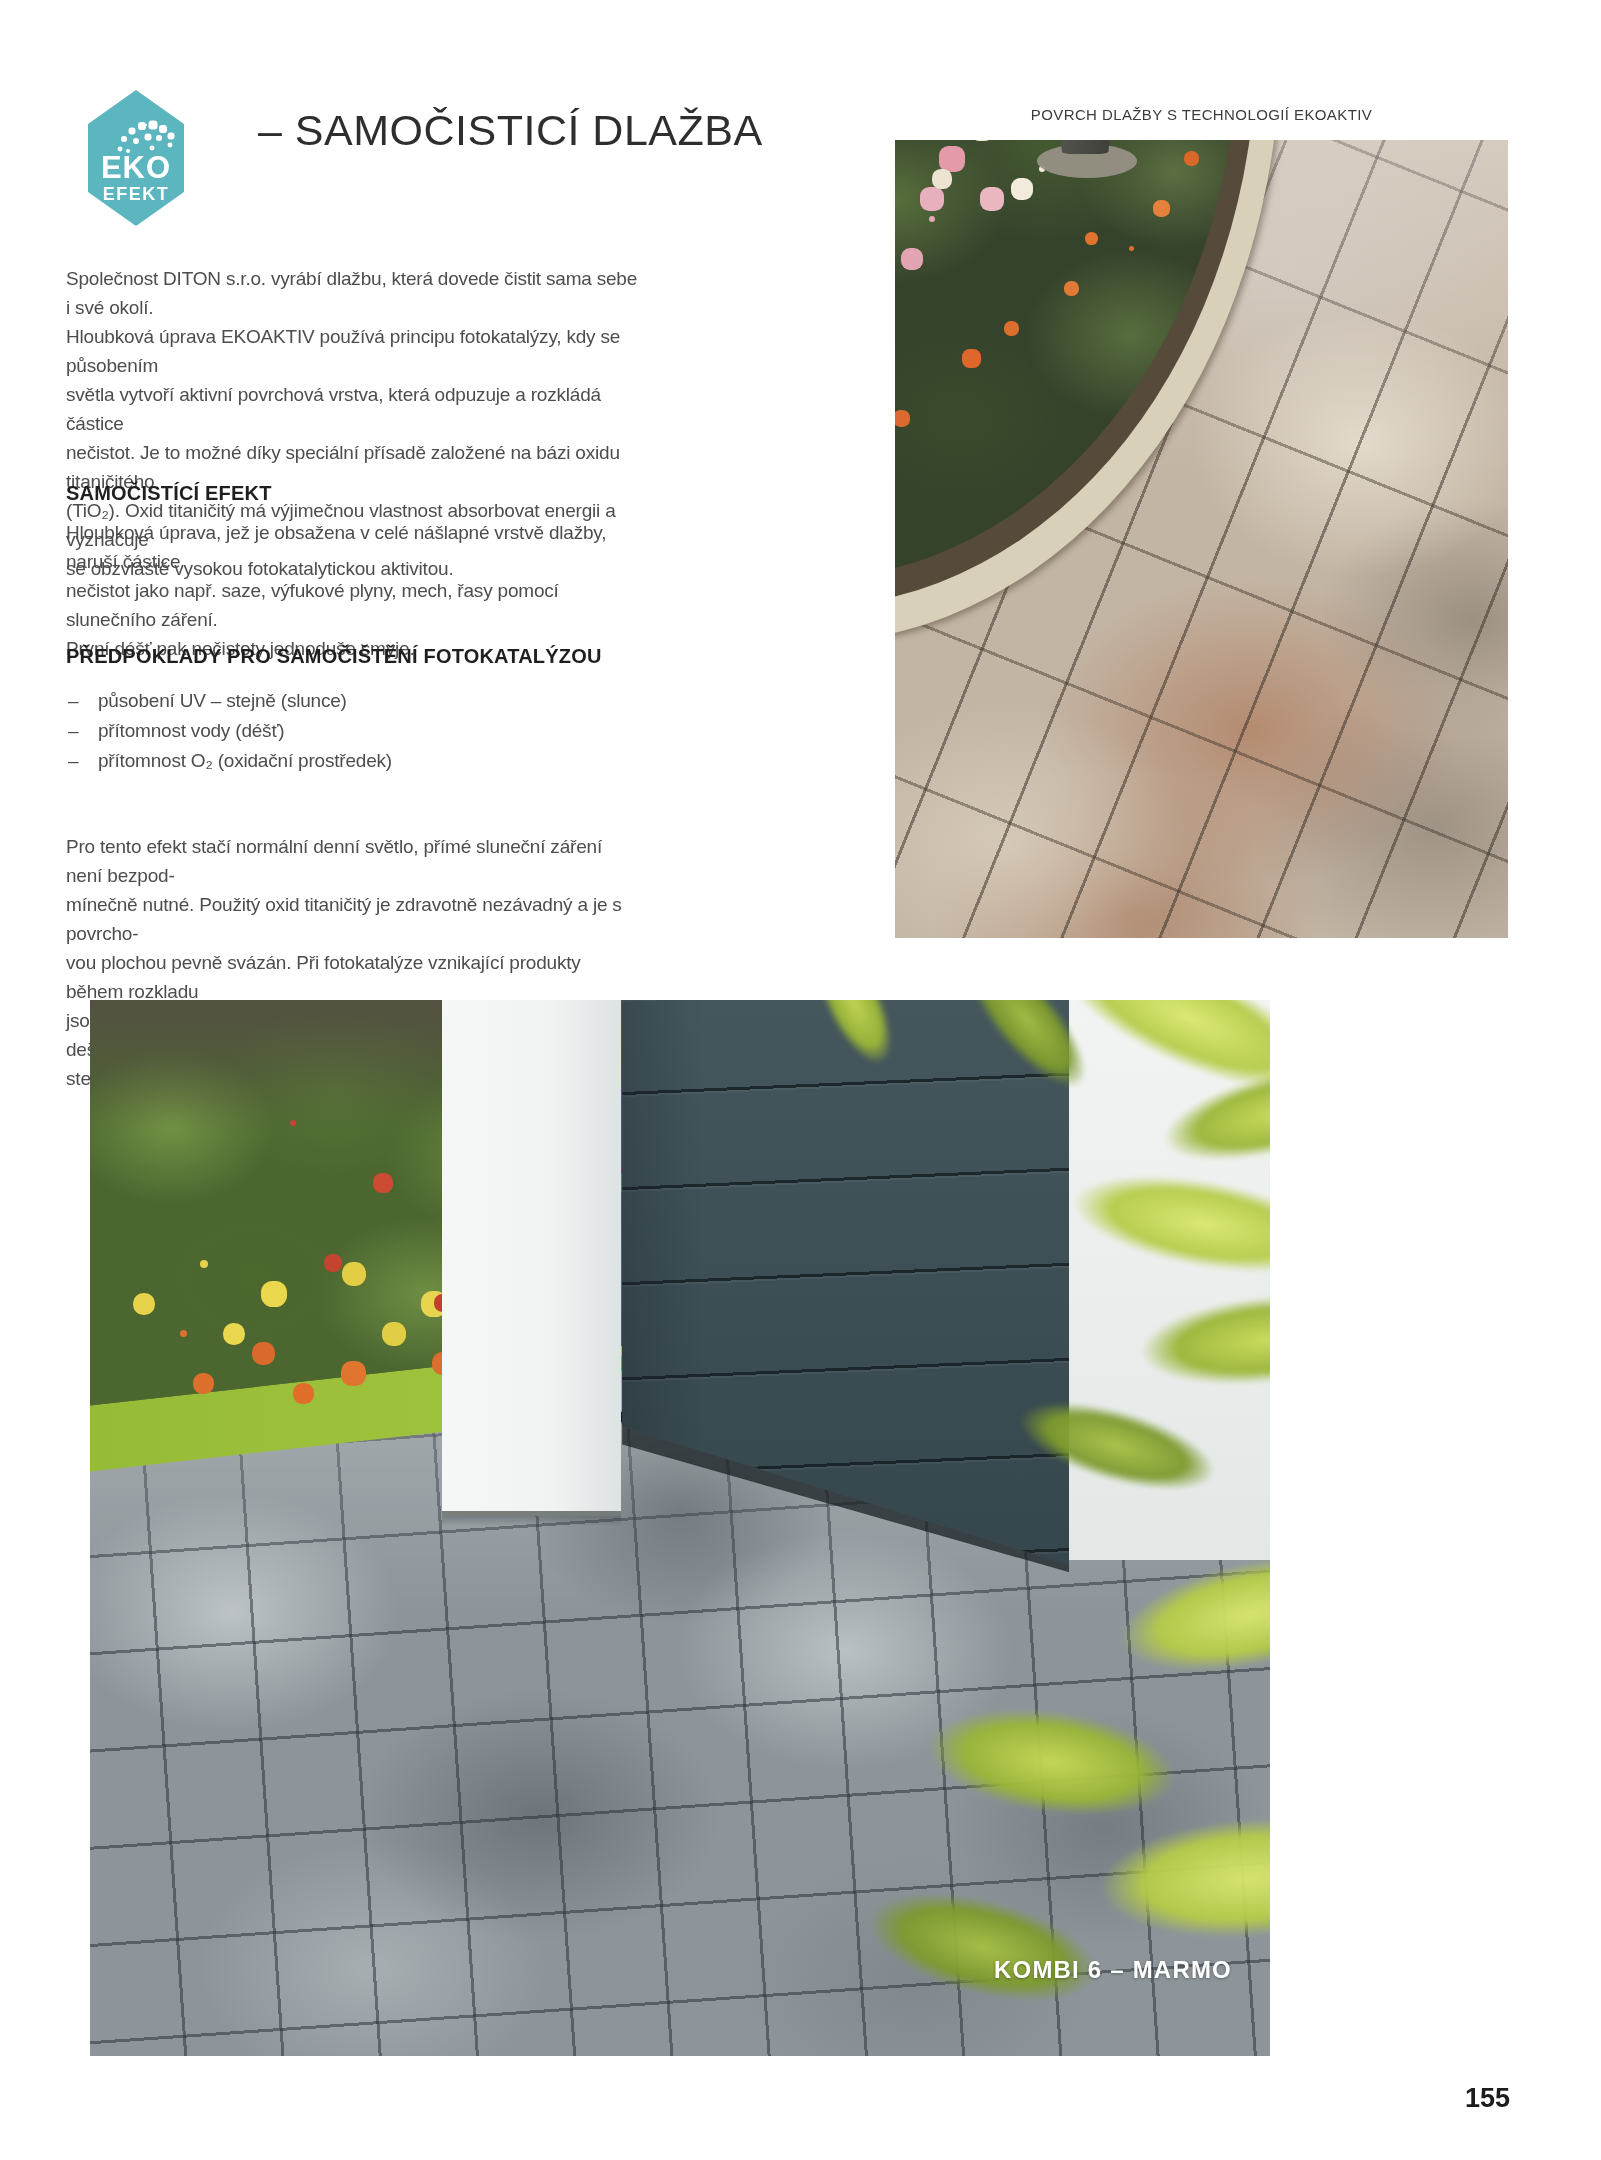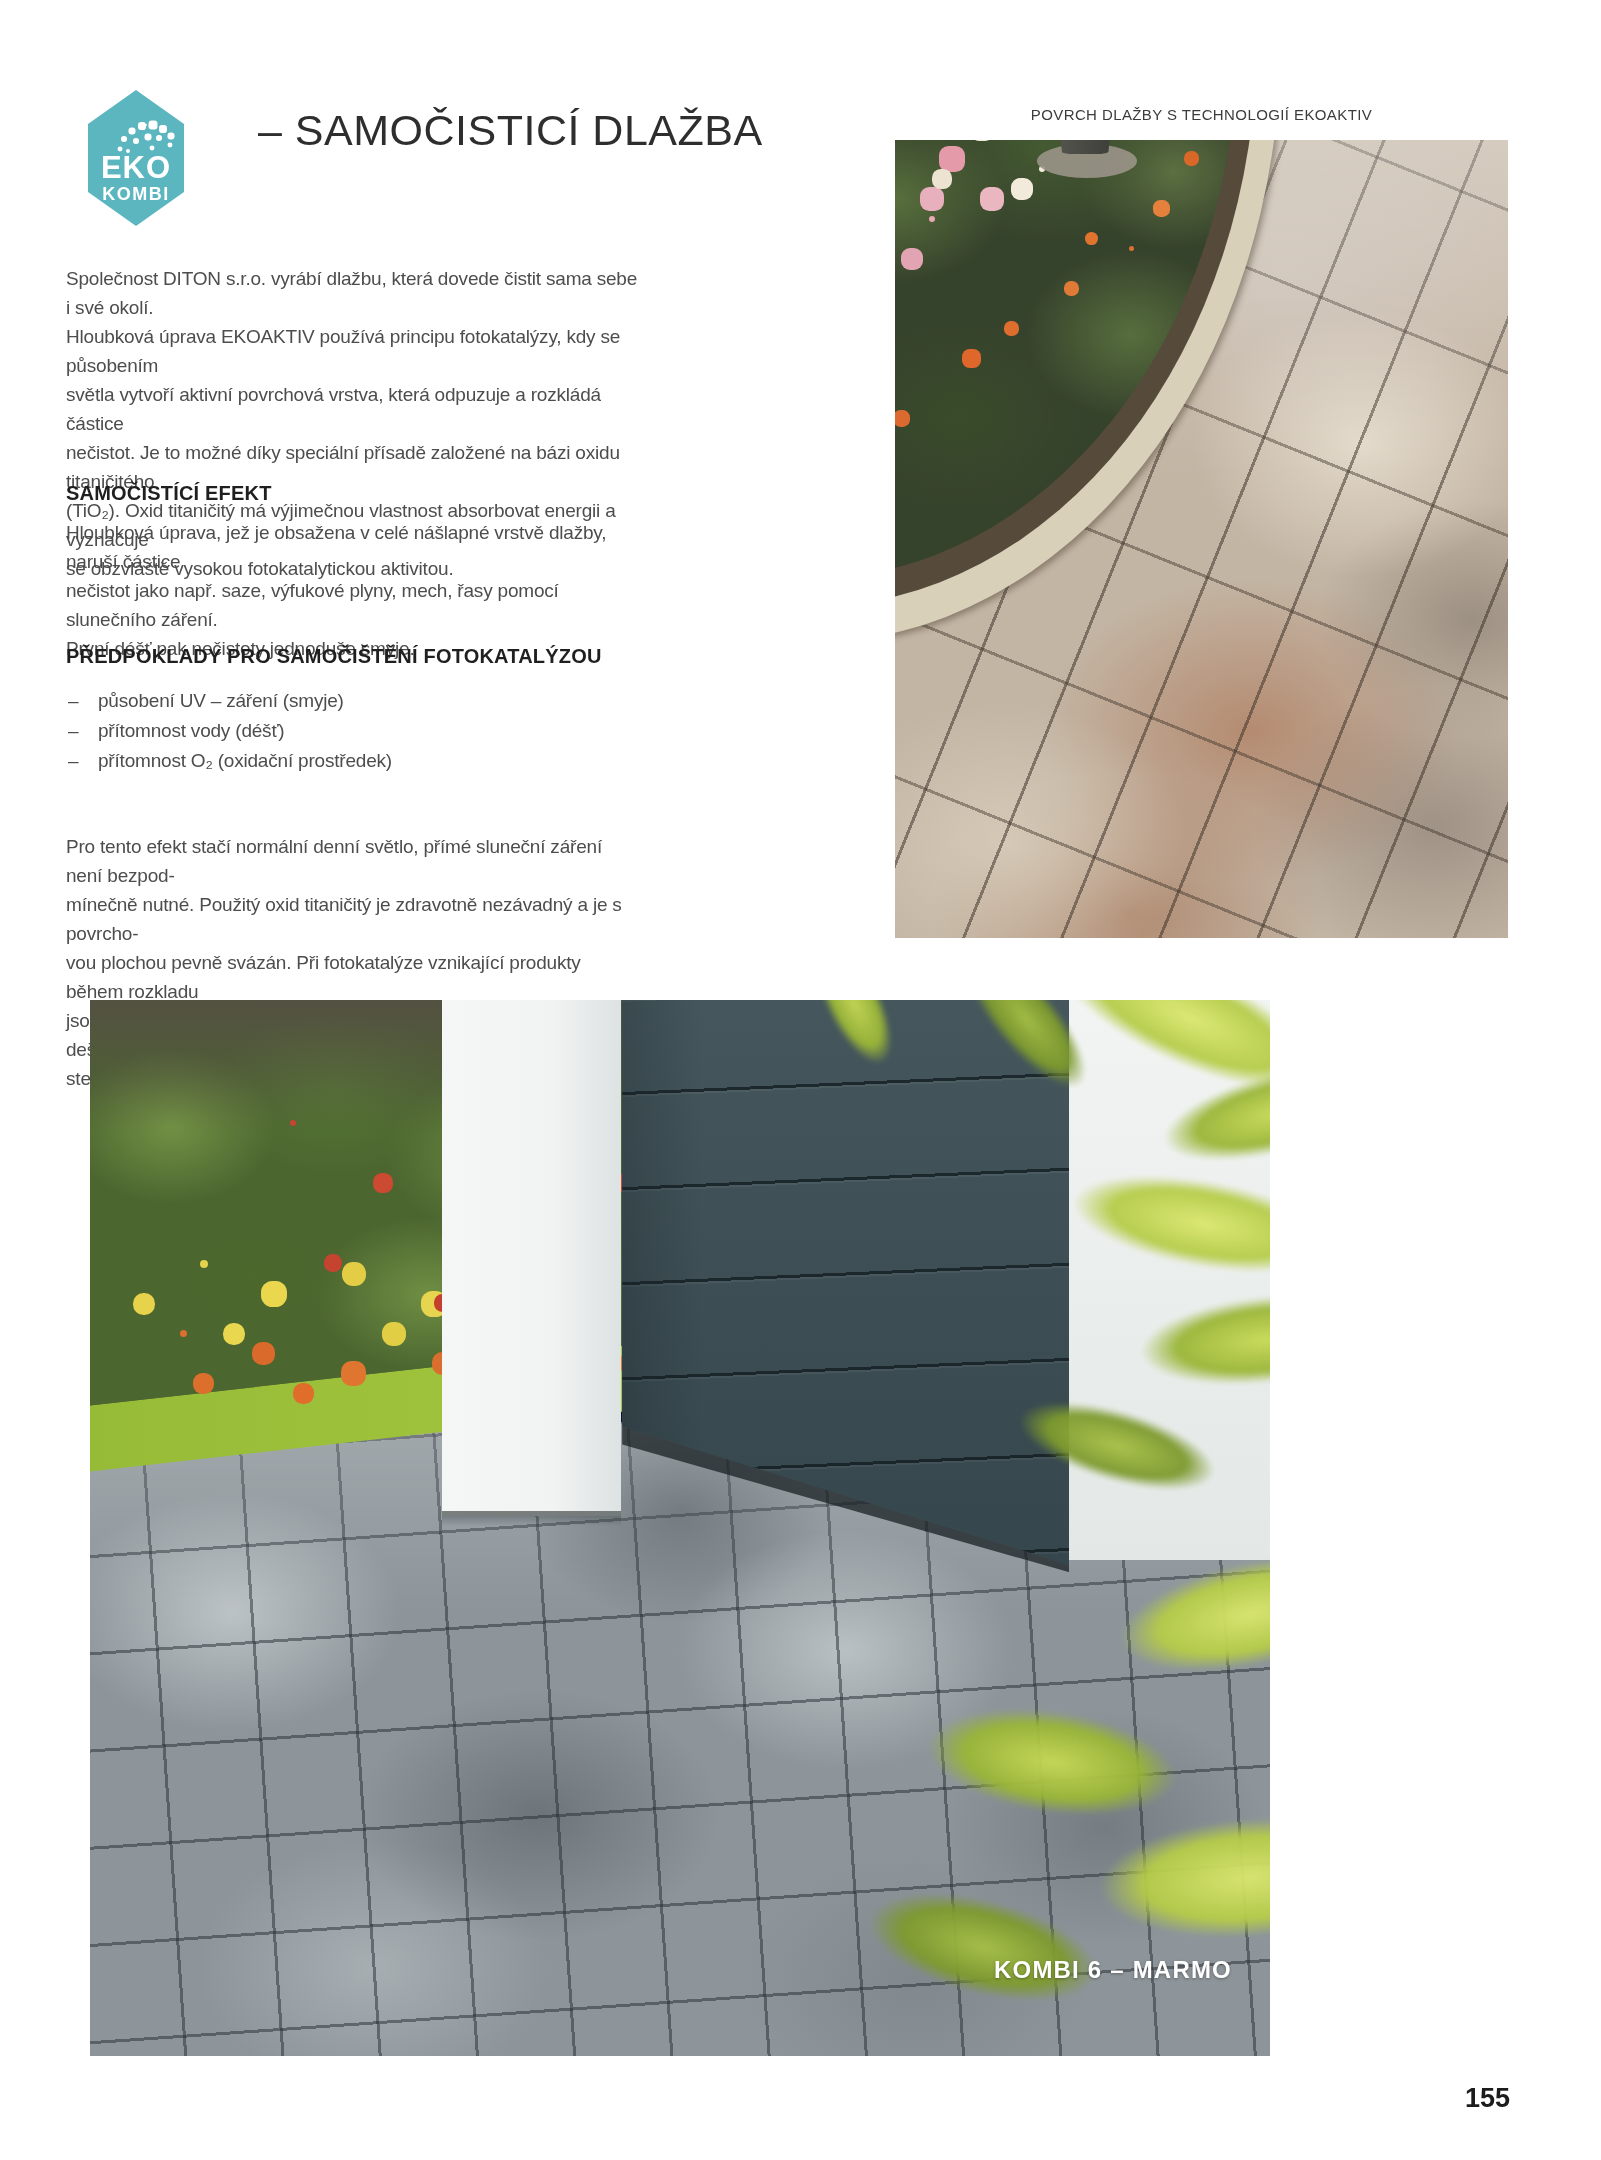--- a/index.html
+++ b/index.html
@@ -177,21 +177,21 @@
   .f9{left:82%;top:76%;width:380px;height:150px;transform:rotate(-4deg);}
   .f10{left:63%;top:84%;width:300px;height:120px;transform:rotate(14deg);}
   .f11{left:57.5%;top:-3%;width:170px;height:70px;transform:rotate(64deg);}
 </style>
 </head>
 <body>
 
 <div class="abs logo">
   <div class="logo-dots"></div>
   <div class="logo-eko">EKO</div>
-  <div class="logo-aktiv">KOMBI</div>
+  <div class="logo-aktiv">EFEKT</div>
 </div>
 
 <div class="abs title">
   <div>– SAMOČISTICÍ DLAŽBA</div>
 </div>
 
 <div class="abs caption-top">POVRCH DLAŽBY S TECHNOLOGIÍ EKOAKTIV</div>
 
 <div class="abs photo-top">
   <div class="abs pt-pavers"></div>
@@ -206,21 +206,21 @@
   </div>
 </div>
 
 <div class="abs col para intro">Společnost DITON s.r.o. vyrábí dlažbu, která dovede čistit sama sebe i své okolí.<br>Hloubková úprava EKOAKTIV používá principu fotokatalýzy, kdy se působením<br>světla vytvoří aktivní povrchová vrstva, která odpuzuje a rozkládá částice<br>nečistot. Je to možné díky speciální přísadě založené na bázi oxidu titaničitého<br>(TiO₂). Oxid titaničitý má výjimečnou vlastnost absorbovat energii a vyznačuje<br>se obzvláště vysokou fotokatalytickou aktivitou.</div>
 
 <div class="abs col h-small h1">SAMOČISTÍCÍ EFEKT</div>
 <div class="abs col para p1">Hloubková úprava, jež je obsažena v celé nášlapné vrstvě dlažby, naruší částice<br>nečistot jako např. saze, výfukové plyny, mech, řasy pomocí slunečního záření.<br>První déšť pak nečistoty jednoduše smyje.</div>
 
 <div class="abs col h-small h2">PŘEDPOKLADY PRO SAMOČIŠTĚNÍ FOTOKATALÝZOU</div>
 <ul class="abs col bullets">
-  <li>působení UV – záření (smyje)</li>
+  <li>působení UV – stejně (slunce)</li>
   <li>přítomnost vody (déšť)</li>
   <li>přítomnost O₂ (oxidační prostředek)</li>
 </ul>
 
 <div class="abs col para closing">Pro tento efekt stačí normální denní světlo, přímé sluneční záření není bezpod-<br>mínečně nutné. Použitý oxid titaničitý je zdravotně nezávadný a je s povrcho-<br>vou plochou pevně svázán. Při fotokatalýze vznikající produkty během rozkladu<br>jsou neškodné a lehce vodou rozpustitelné. Jsou odstraněny dešťovou vodou<br>stejně jako jiné nečistoty.</div>
 
 <div class="abs photo-bottom">
   <div class="abs pb-paving"></div>
   <div class="abs pb-bedbox">
     <div class="pb-bed"></div>

